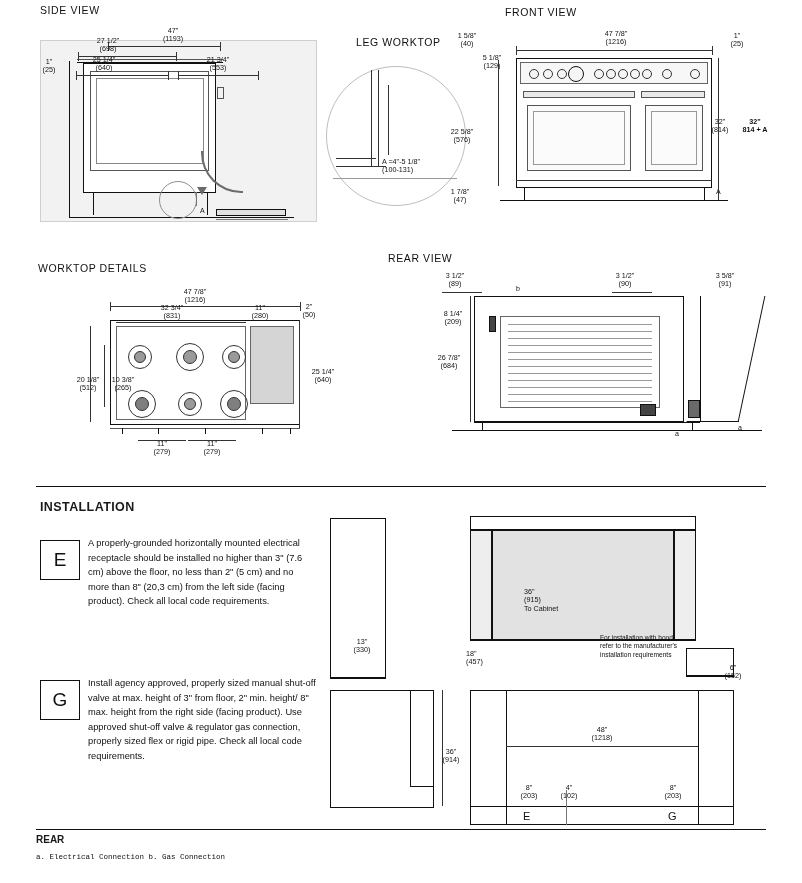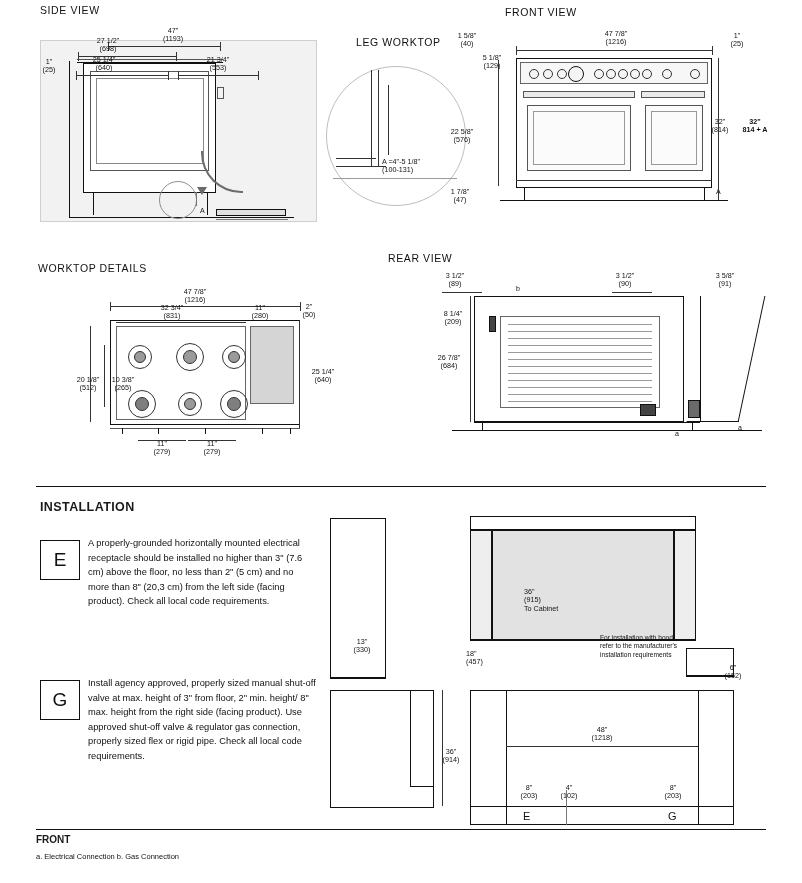--- a/index.html
+++ b/index.html
@@ -32,21 +32,21 @@
   #install-rule{position:absolute;left:36px;top:486px;width:730px;height:1px;background:#111;}
   #install-title{position:absolute;left:40px;top:500px;font-size:12.5px;font-weight:bold;letter-spacing:.4px;}
   .note-badge{
     position:absolute;width:38px;height:38px;border:1px solid #111;
     display:flex;align-items:center;justify-content:center;
     font-size:19px;color:#111;background:#fff;
   }
   .note-text{position:absolute;font-size:9.3px;line-height:14.6px;color:#111;}
   #note-rule{position:absolute;left:36px;top:829px;width:730px;height:1px;background:#111;}
   #note-title{position:absolute;left:36px;top:834px;font-size:10px;font-weight:bold;}
-  .note-legend{position:absolute;font-size:7.5px;line-height:10px;color:#111;}
+  .note-legend{position:absolute;font-size:7.5px;line-height:10px;color:#111;font-family:Liberation Mono, monospace;}
 
   .arrowhead{position:absolute;width:0;height:0;}
   .knob{position:absolute;border-radius:50%;border:1px solid #333;background:#f5f5f5;}
 </style>
 </head>
 <body>
 
 <div class="page">
 
   <div class="sec-title" style="left:40px;top:4px;">SIDE VIEW</div>
@@ -342,17 +342,17 @@
   <div class="dim" style="left:512px;top:784px;width:34px;">8"
 (203)</div>
   <div class="dim" style="left:552px;top:784px;width:34px;">4"
 (102)</div>
   <div class="dim" style="left:656px;top:784px;width:34px;">8"
 (203)</div>
   <div class="lbl" style="left:523px;top:810px;font-size:11px;">E</div>
   <div class="lbl" style="left:668px;top:810px;font-size:11px;">G</div>
 
   <div id="note-rule"></div>
-  <div id="note-title">FRONT</div>
+  <div id="note-title">REAR</div>
   <div class="note-legend" style="left:36px;top:852px;width:260px;">a. Electrical Connection
 b. Gas Connection</div>
 
 </div>
 
 </body></html>

